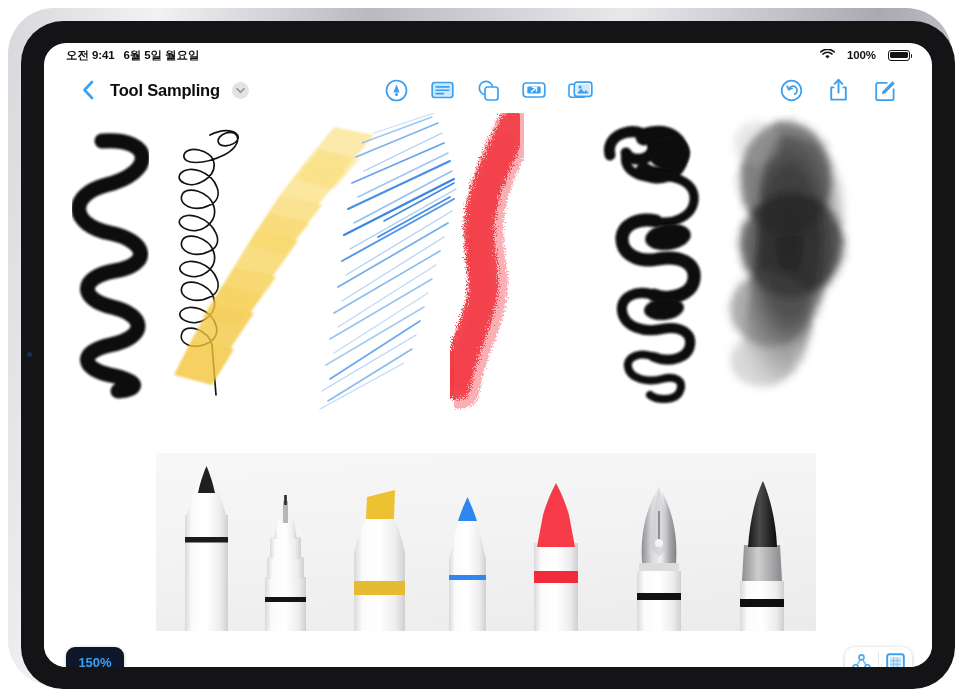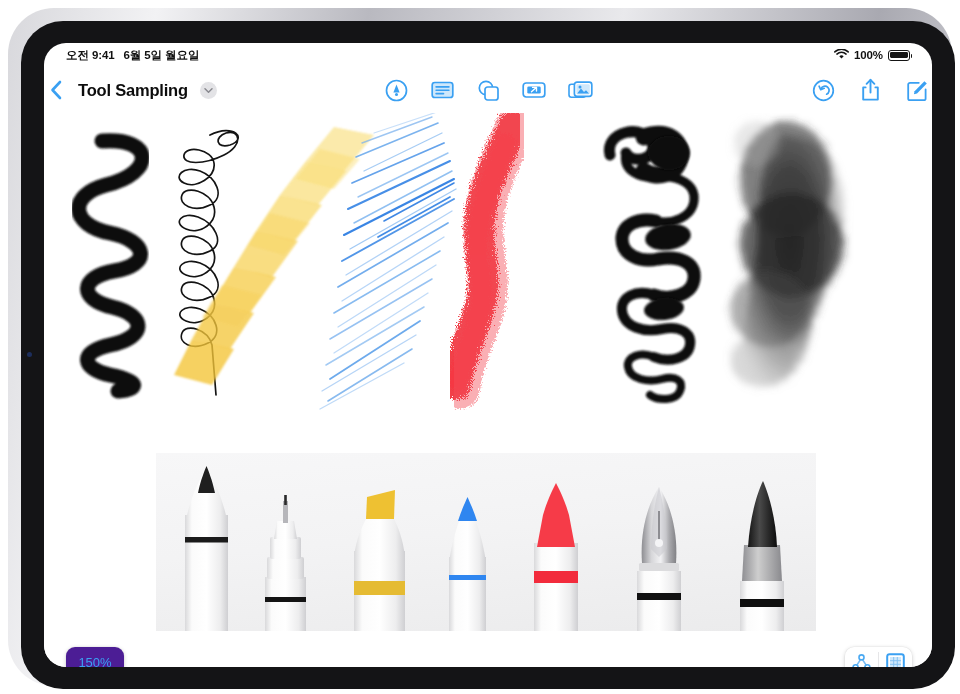--- a/index.html
+++ b/index.html
@@ -56,21 +56,21 @@
     position: absolute; left: 0; top: 0;
     width: 888px; height: 24px;
     display: flex; align-items: center;
     padding: 0 22px;
     font-size: 11.5px; font-weight: bold; color: #111;
     letter-spacing: -0.1px;
     justify-content: center;
   }
   #status-left { display: flex; gap: 9px; align-items: baseline; }
   #status-right {
-    margin-left: auto; display: flex; align-items: center; gap: 5px;
+    margin-left: auto; display: flex; align-items: center; gap: 12px;
   }
   .battery-shell {
     width: 22px; height: 11px; border-radius: 3px;
     border: 1.3px solid #141414; position: relative;
     display: inline-block;
   }
   .battery-shell::after {
     content: ""; position: absolute; right: -3.4px; top: 3.2px;
     width: 1.8px; height: 4.2px; border-radius: 0 1.5px 1.5px 0;
     background: #141414;
@@ -79,21 +79,21 @@
     position: absolute; left: 1.3px; top: 1.3px;
     width: calc(100% - 2.6px); height: calc(100% - 2.6px);
     border-radius: 1.4px; background: #141414;
   }
 
   
   #nav-bar {
     position: absolute; left: 0; top: 24px;
     width: 888px; height: 46px;
     display: flex; align-items: center;
-    padding: 0 2px;
+    padding: 0 34px;
   }
   #nav-left { display: flex; align-items: center; gap: 12px; }
   #back-chevron {
     width: 20px; height: 22px; cursor: pointer;
     display: flex; align-items: center; justify-content: center;
   }
   #doc-title {
     font-size: 16.5px; font-weight: bold; color: #0c0c0c;
     letter-spacing: -0.2px;
   }
@@ -132,23 +132,23 @@
     left: 112px; top: 340px;
     width: 660px; height: 178px;
     background: linear-gradient(175deg,#f7f7f8 0%,#f3f3f4 45%,#ebebec 100%);
     overflow: hidden;
   }
 
   
   #zoom-pill {
     position: absolute; left: 22px; top: 534px;
     width: 58px; height: 30px; border-radius: 9px;
-    background: #4c1d95; box-shadow: 0 1px 4px rgba(0,0,0,.19), 0 0 0 .5px rgba(0,0,0,.045);
+    background: #0f172a; box-shadow: 0 1px 4px rgba(0,0,0,.19), 0 0 0 .5px rgba(0,0,0,.045);
     display: flex; align-items: center; justify-content: center;
-    font-size: 13px; font-weight: normal; color: #3aa0f2;
+    font-size: 13px; font-weight: bold; color: #3aa0f2;
     cursor: pointer;
   }
   #bottom-right-group {
     position: absolute; right: 20px; top: 534px;
     height: 30px; border-radius: 9px; background: #fff;
     box-shadow: 0 1px 4px rgba(0,0,0,.19), 0 0 0 .5px rgba(0,0,0,.045);
     display: flex; align-items: stretch;
   }
   .brg-btn {
     width: 33px; display: flex; align-items: center; justify-content: center;

